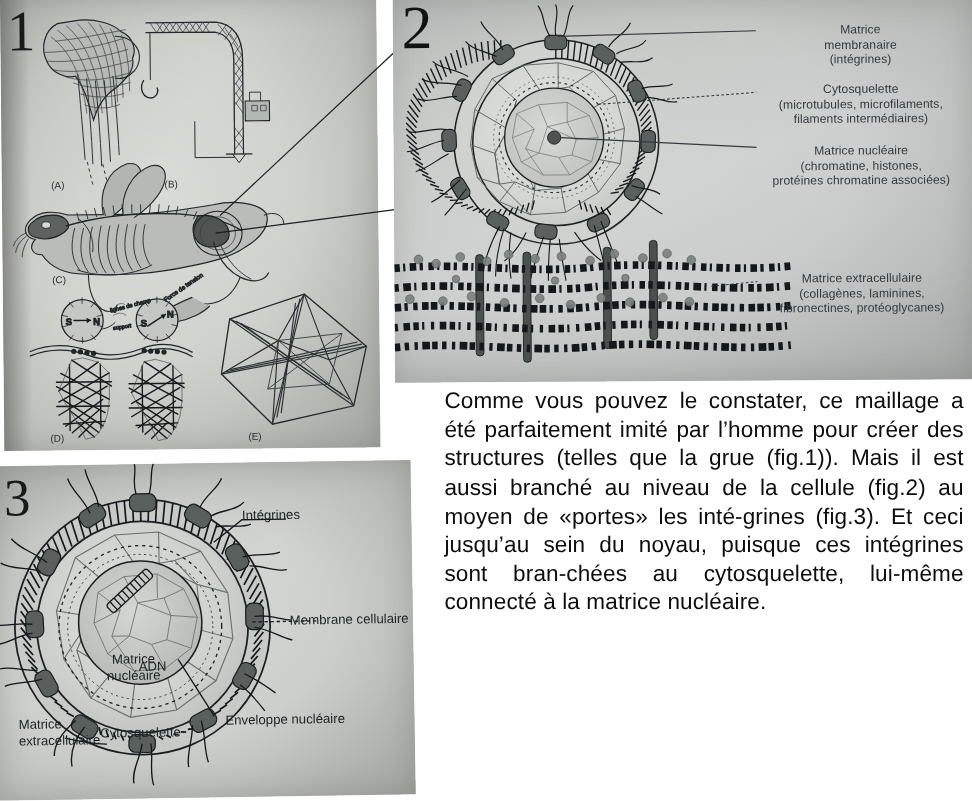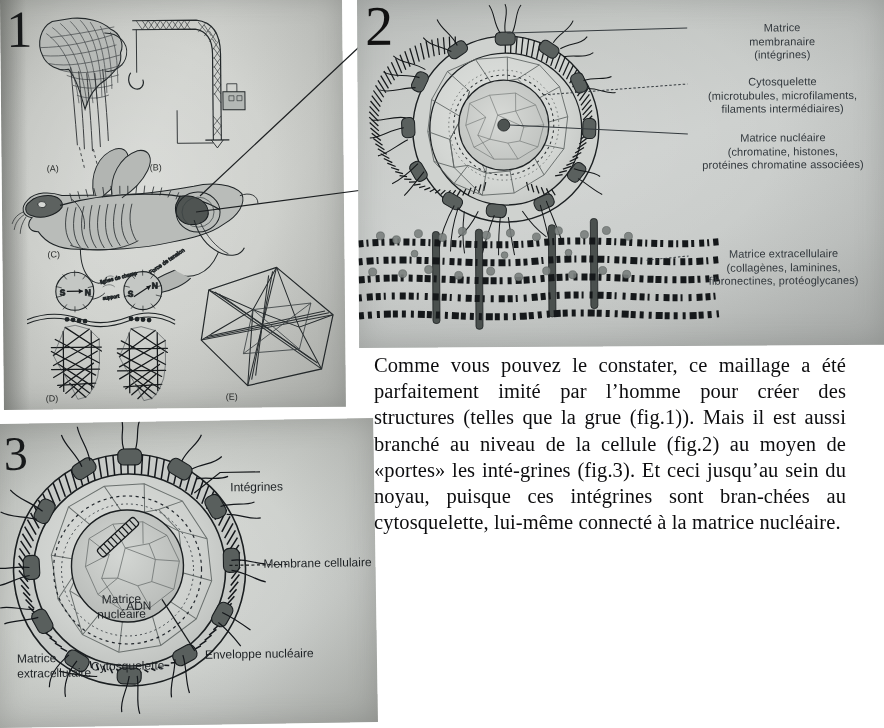--- a/index.html
+++ b/index.html
@@ -104,23 +104,23 @@
     font-family: "Liberation Sans", sans-serif;
     color: #1d2124;
     font-size: 12px;
     line-height: 13px;
     white-space: pre-line;
   }
 
   
   #bodytext {
     position: absolute;
-    left: 374px; top: 352px;
+    left: 404px; top: 352px;
     width: 472px;
-    font-family: Liberation Serif, serif;
+    font-family: Liberation Sans, sans-serif;
     font-size: 20.5px;
     line-height: 26.2px;
     color: #0d0d0f;
     text-align: justify;
     text-justify: inter-word;
     hyphens: manual;
     letter-spacing: .1px;
   }
   #bodytext p { margin: 0; }
 
@@ -945,21 +945,21 @@
       </g>
 
       <g stroke="#15181a" stroke-width="1.2" fill="none">
         <path d="M198 72 L 224 52 L 264 52"></path>
         <path d="M232 145 L 290 145" stroke-dasharray="3 2.5"></path>
         <path d="M164 178 L 196 230"></path>
         <path d="M60 248 C 76 252, 88 254, 98 254"></path>
       </g>
     </svg>
 
-    <div class="inlabel" style="left:234px; top:42px;margin-top:19px;">Intégrines</div>
+    <div class="inlabel" style="left:224px; top:42px;">Intégrines</div>
 
     <div class="inlabel" style="left:266px; top:138px;">Membrane cellulaire</div>
 
     <div class="inlabel" style="left:128px; top:138px;margin-top:40px;">ADN</div>
 
     <div class="inlabel" style="left:99px; top:170px; text-align:center; line-height:15px;">Matrice
 nucléaire</div>
 
     <div class="inlabel" style="left:92px; top:238px;">Cytosquelette</div>
 

